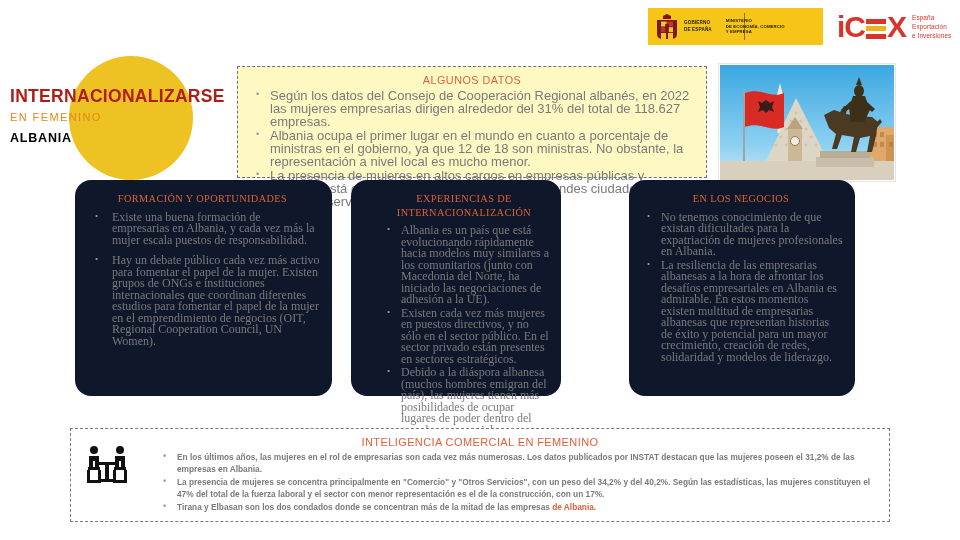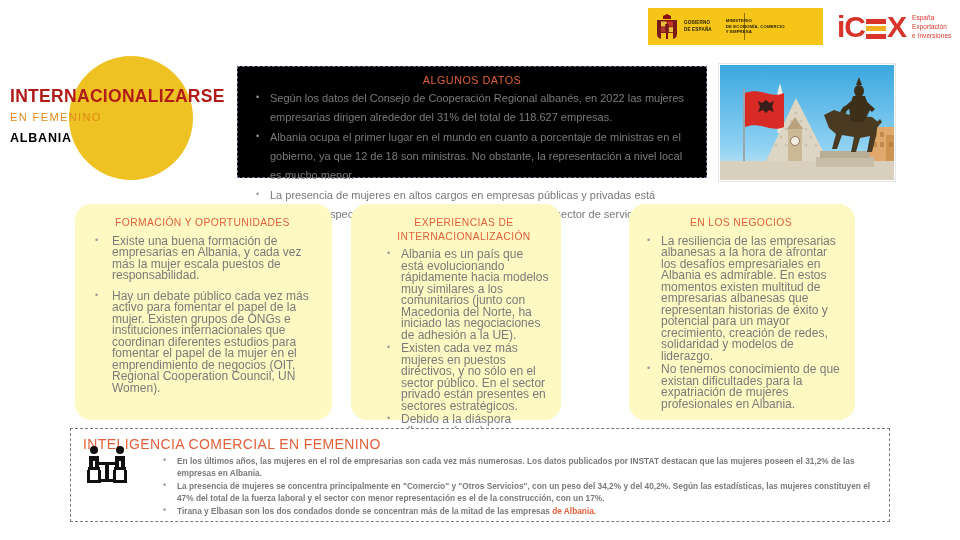--- a/index.html
+++ b/index.html
@@ -72,51 +72,52 @@
   }
   .hero-l3 {
     font-size: 12.5px; font-weight: bold; color: #000000;
     letter-spacing: .8px; line-height: 19px; margin-top: 2px;
   }
 
   
   .datos-box {
     position: absolute; left: 237px; top: 66px;
     width: 470px; height: 112px;
-    border: 1.5px dashed #6d6d8a; background: #000000;
+    border: 1.5px dashed #6d6d8a; background: #fef9c3;
     padding: 7px 10px 6px 10px;
   }
   .datos-title {
     text-align: center; font-size: 10.8px; color: #e0603a;
     letter-spacing: .5px; margin-bottom: 3px;
   }
   ul.bl { list-style: none; }
   ul.bl li {
     position: relative; padding-left: 22px;
     color: #7a7a7a; margin-bottom: 1px;
   }
   ul.bl li::before {
     content: "\2022"; position: absolute; left: 8px; top: -1px;
     font-size: 9px; color: #9a9a9a;
   }
-  .datos-box ul.bl li { font-size: 11px; line-height: 19px; }
+  .datos-box ul.bl li { font-size: 13px; line-height: 13px; }
 
   
   .photo-frame {
     position: absolute; left: 719px; top: 64px;
     width: 176px; height: 117px;
     border: 1.5px solid #ffffff; background: #7ec8ef;
     overflow: hidden; box-shadow: 0 0 0 1px #e6e6e6;
   }
 
   
   .card {
-    position: absolute; top: 204px; height: 216px;
-    background: #fef9c3; border-radius: 16px;
+    position: absolute; top: 180px; height: 216px;
+    background: #0f172a; border-radius: 16px;
     padding: 12px 12px 8px 10px;
+    font-family: Liberation Serif, serif;
   }
   #card-1 { left: 75px;  width: 257px; }
   #card-2 { left: 351px; width: 210px; padding-left: 28px; }
   #card-3 { left: 629px; width: 226px; }
   .card-title {
     text-align: center; font-size: 10.3px; color: #e0603a;
     letter-spacing: .4px; line-height: 13.5px; margin-bottom: 6px;
   }
   .card ul.bl li { font-size: 12px; line-height: 11.5px; margin-bottom: 2px; }
   .card ul.bl li.gap { margin-bottom: 9px; }
@@ -127,21 +128,21 @@
   .bottom-box {
     position: absolute; left: 70px; top: 428px;
     width: 820px; height: 94px;
     border: 1.5px dashed #7a7a7a; background: #fff;
     padding: 7px 12px 6px 12px;
   }
   .meeting-icon {
     position: absolute; left: 10px; top: 14px; width: 52px; height: 44px;
   }
   .bottom-title {
-    text-align: left; font-size: 14px; color: #e0603a;
+    text-align: center; font-size: 11px; color: #e0603a;
     letter-spacing: .4px; margin-bottom: 4px;
   }
   .bottom-list { margin-left: 72px; }
   .bottom-list ul.bl li { font-size: 8.3px; line-height: 11.6px; margin-bottom: 2px; font-weight: bold; }
   .hl { color: #e0603a; margin-top: 36px; }
 </style>
 </head>
 <body>
 
 <div class="page">
@@ -285,22 +286,22 @@
     <ul class="bl">
       <li>Albania es un país que está evolucionando rápidamente hacia modelos muy similares a los comunitarios (junto con Macedonia del Norte, ha iniciado las negociaciones de adhesión a la UE).</li>
       <li>Existen cada vez más mujeres en puestos directivos, y no sólo en el sector público. En el sector privado están presentes en sectores estratégicos.</li>
       <li>Debido a la diáspora albanesa (muchos hombres emigran del país), las mujeres tienen más posibilidades de ocupar lugares de poder dentro del  mundo empresarial.</li>
     </ul>
   </div>
 
   <div class="card" id="card-3">
     <div class="card-title">EN LOS NEGOCIOS</div>
     <ul class="bl">
+      <li>No tenemos conocimiento de que existan dificultades para la expatriación de mujeres profesionales en Albania.</li>
       <li>La resiliencia de las empresarias albanesas a la hora de afrontar los desafíos empresariales en Albania es admirable. En estos momentos existen multitud de empresarias albanesas que representan historias de éxito y potencial para un mayor crecimiento, creación de redes, solidaridad y modelos de liderazgo.</li>
-      <li>No tenemos conocimiento de que existan dificultades para la expatriación de mujeres profesionales en Albania.</li>
     </ul>
   </div>
 
   <div class="bottom-box">
     <svg class="meeting-icon" viewBox="0 0 52 44">
       <g fill="#111111">
 
         <circle cx="13" cy="7" r="4"></circle>
         <path d="M8,13 h10 v11 h-4 v-6 h-2 v6 h-4 z"></path>
         <path d="M7,24 h12 v3 h-12 z"></path>

